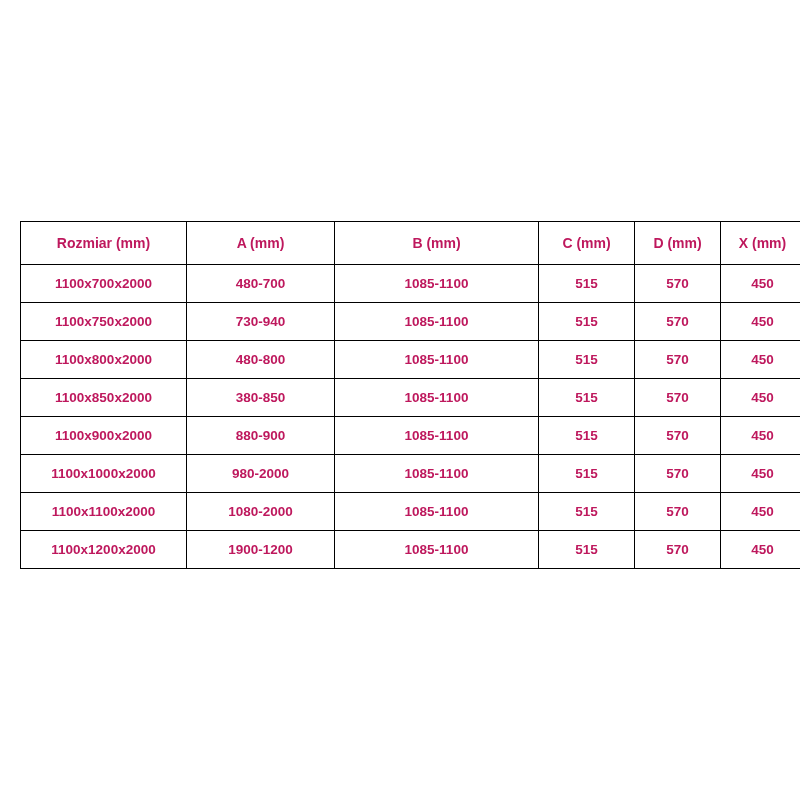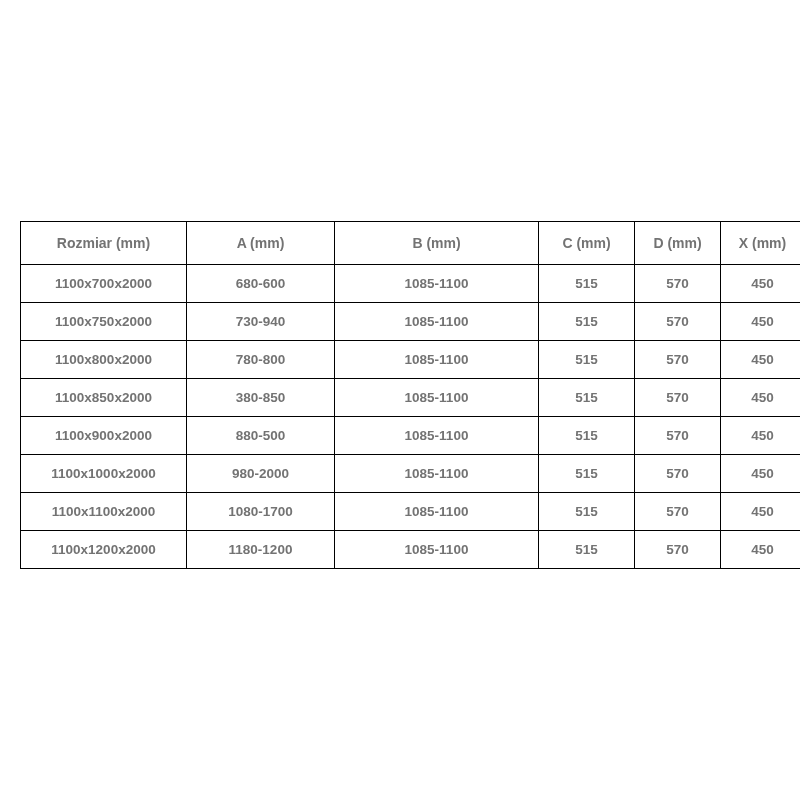--- a/index.html
+++ b/index.html
@@ -25,21 +25,21 @@
     border-collapse: collapse;
     width: 760px;
     table-layout: fixed;
   }
   table.spec-table td,
   table.spec-table th {
     border: 1px solid #000000;
     text-align: center;
     font-size: 13.5px;
     font-weight: bold;
-    color: #737373;
+    color: #be185d;
     height: 37px;
     padding: 0 2px;
     white-space: nowrap;
   }
   table.spec-table thead th {
     height: 42px;
     font-size: 14px;
   }
   
   col.c0 { width: 166px; }
@@ -68,77 +68,77 @@
         <th>A (mm)</th>
         <th>B (mm)</th>
         <th>C (mm)</th>
         <th>D (mm)</th>
         <th>X (mm)</th>
       </tr>
     </thead>
     <tbody>
       <tr>
         <td>1100x700x2000</td>
-        <td>680-600</td>
+        <td>480-700</td>
         <td>1085-1100</td>
         <td>515</td>
         <td>570</td>
         <td>450</td>
       </tr>
       <tr>
         <td>1100x750x2000</td>
         <td>730-940</td>
         <td>1085-1100</td>
         <td>515</td>
         <td>570</td>
         <td>450</td>
       </tr>
       <tr>
         <td>1100x800x2000</td>
-        <td>780-800</td>
+        <td>480-800</td>
         <td>1085-1100</td>
         <td>515</td>
         <td>570</td>
         <td>450</td>
       </tr>
       <tr>
         <td>1100x850x2000</td>
         <td>380-850</td>
         <td>1085-1100</td>
         <td>515</td>
         <td>570</td>
         <td>450</td>
       </tr>
       <tr>
         <td>1100x900x2000</td>
-        <td>880-500</td>
+        <td>880-900</td>
         <td>1085-1100</td>
         <td>515</td>
         <td>570</td>
         <td>450</td>
       </tr>
       <tr>
         <td>1100x1000x2000</td>
         <td>980-2000</td>
         <td>1085-1100</td>
         <td>515</td>
         <td>570</td>
         <td>450</td>
       </tr>
       <tr>
         <td>1100x1100x2000</td>
-        <td>1080-1700</td>
+        <td>1080-2000</td>
         <td>1085-1100</td>
         <td>515</td>
         <td>570</td>
         <td>450</td>
       </tr>
       <tr>
         <td>1100x1200x2000</td>
-        <td>1180-1200</td>
+        <td>1900-1200</td>
         <td>1085-1100</td>
         <td>515</td>
         <td>570</td>
         <td>450</td>
       </tr>
     </tbody>
   </table>
 </div>
 
 </body></html>

